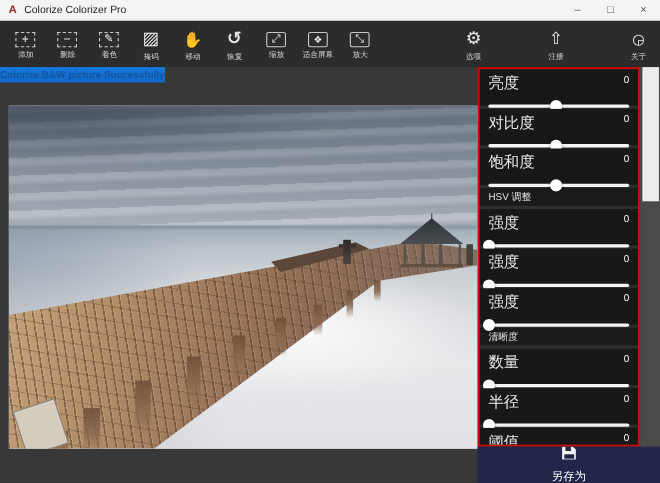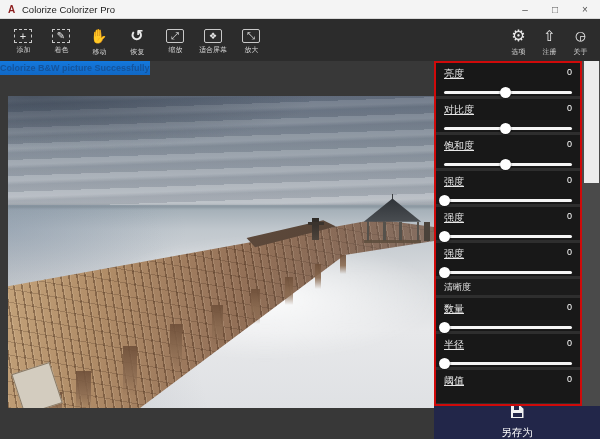--- a/index.html
+++ b/index.html
@@ -10,21 +10,21 @@
   .titlebar{height:18px;background:#f4f4f4;display:flex;align-items:center;border-bottom:1px solid #d9d9d9;}
   .app-logo{width:11px;height:11px;margin:0 5px 0 6px;color:#8c1d1d;font-size:10px;font-weight:bold;line-height:11px;text-align:center;}
   .app-title{font-size:9.5px;color:#222;flex:1;}
   .win-btns{display:flex;align-items:center;height:100%;}
   .win-btn{width:30px;height:100%;display:flex;align-items:center;justify-content:center;
     font-size:10px;color:#555;cursor:default;}
 
   
   .toolbar{height:42px;background:#2c2c2c;display:flex;justify-content:space-between;align-items:stretch;}
   .tb-left{display:flex;padding-left:4px;}
-  .tb-right{display:flex;padding-right:4px;}
+  .tb-right{display:flex;padding-right:4px;gap:44px;}
   .tool{width:38px;display:flex;flex-direction:column;align-items:center;justify-content:center;padding-top:3px;}
   .tb-right .tool{width:31px;}
   .tool-icon{height:18px;min-width:16px;display:flex;align-items:center;justify-content:center;
     color:#e9e9e9;font-size:14px;line-height:18px;}
   .tool-label{font-size:7.5px;color:#d6d6d6;margin-top:2px;white-space:nowrap;transform:scale(.92);}
   [data-name="add-selection-icon"],[data-name="remove-selection-icon"],[data-name="colorize-icon"]{
     border:1px dashed #c9c9c9;width:15px;height:12px;font-size:11px;}
   [data-name="add-selection-icon"]::before{content:"+";}
   [data-name="remove-selection-icon"]::before{content:"−";}
   [data-name="colorize-icon"]::before{content:"✎";font-size:10px;}
@@ -58,21 +58,21 @@
   .saveas{display:flex;align-items:center;gap:8px;background:none;border:none;cursor:default;flex-direction:column;}
   .floppy{width:13px;height:12px;background:#f2f2f2;clip-path:polygon(0 0,78% 0,100% 22%,100% 100%,0 100%);position:relative;}
   .floppy::before{content:"";position:absolute;left:3px;top:0;width:5px;height:4px;background:#222649;}
   .floppy::after{content:"";position:absolute;left:2px;bottom:1px;width:9px;height:4px;background:#222649;}
   .saveas-label{font-size:10.5px;color:#fff;}
 
   
   .sec-header{height:16px;line-height:16px;padding-left:8px;font-size:9px;color:#e0e0e0;background:#1b1b1b;margin-bottom:3px;}
   .card{height:33px;background:#181818;margin-bottom:3px;position:relative;padding:0 8px;box-sizing:border-box;}
   .card-top{display:flex;justify-content:space-between;padding-top:4px;}
-  .s-label{font-size:10px;color:#e8e8e8;text-decoration:underline;}
+  .s-label{font-size:14px;color:#e8e8e8;}
   .s-value{font-size:9px;color:#fff;}
   .track{position:relative;height:3px;background:#f5f5f5;border-radius:2px;margin-top:10px;}
   .handle{position:absolute;top:-4px;width:11px;height:11px;border-radius:50%;background:#fff;
     box-shadow:0 1px 2px rgba(0,0,0,.6);transform:translateX(-45%);}
 
   
   .photo{position:absolute;left:8px;top:35px;width:426px;height:312px;overflow:hidden;background:#cfd2d5;}
   .sky{position:absolute;left:0;top:0;right:0;height:36%;
     background:
       radial-gradient(120% 90% at 6% 0%,rgba(42,52,66,.55),transparent 55%),
@@ -124,23 +124,31 @@
       <span class="win-btn" data-name="close-button">×</span>
     </span>
   </div>
 
   <div class="toolbar" data-name="toolbar">
     <div class="tb-left" id="tb-left" data-name="toolbar-left">
         <div class="tool" data-name="tool-add">
           <span class="tool-icon" data-name="add-selection-icon"></span>
           <span class="tool-label" data-name="tool-label">添加</span>
         </div>
+        <div class="tool" data-name="tool-remove">
+          <span class="tool-icon" data-name="remove-selection-icon"></span>
+          <span class="tool-label" data-name="tool-label">删除</span>
+        </div>
         <div class="tool" data-name="tool-colorize">
           <span class="tool-icon" data-name="colorize-icon"></span>
           <span class="tool-label" data-name="tool-label">着色</span>
+        </div>
+        <div class="tool" data-name="tool-mask">
+          <span class="tool-icon" data-name="mask-icon"></span>
+          <span class="tool-label" data-name="tool-label">掩码</span>
         </div>
         <div class="tool" data-name="tool-move">
           <span class="tool-icon" data-name="move-hand-icon"></span>
           <span class="tool-label" data-name="tool-label">移动</span>
         </div>
         <div class="tool" data-name="tool-restore">
           <span class="tool-icon" data-name="restore-icon"></span>
           <span class="tool-label" data-name="tool-label">恢复</span>
         </div>
         <div class="tool" data-name="tool-zoom">
@@ -234,20 +242,21 @@
             </div>
             <div class="card" data-name="slider-saturation">
               <div class="card-top">
                 <span class="s-label" data-name="slider-label">饱和度</span>
                 <span class="s-value" data-name="slider-value">0</span>
               </div>
               <div class="track" data-name="slider-track">
                 <div class="handle" data-name="slider-handle" style="left: 48%;"></div>
               </div>
             </div>
+            <div class="sec-header" data-name="header-hsv">HSV 调整</div>
             <div class="card" data-name="slider-hsv-h-strength">
               <div class="card-top">
                 <span class="s-label" data-name="slider-label">强度</span>
                 <span class="s-value" data-name="slider-value">0</span>
               </div>
               <div class="track" data-name="slider-track">
                 <div class="handle" data-name="slider-handle" style="left: 0%;"></div>
               </div>
             </div>
             <div class="card" data-name="slider-hsv-s-strength">

